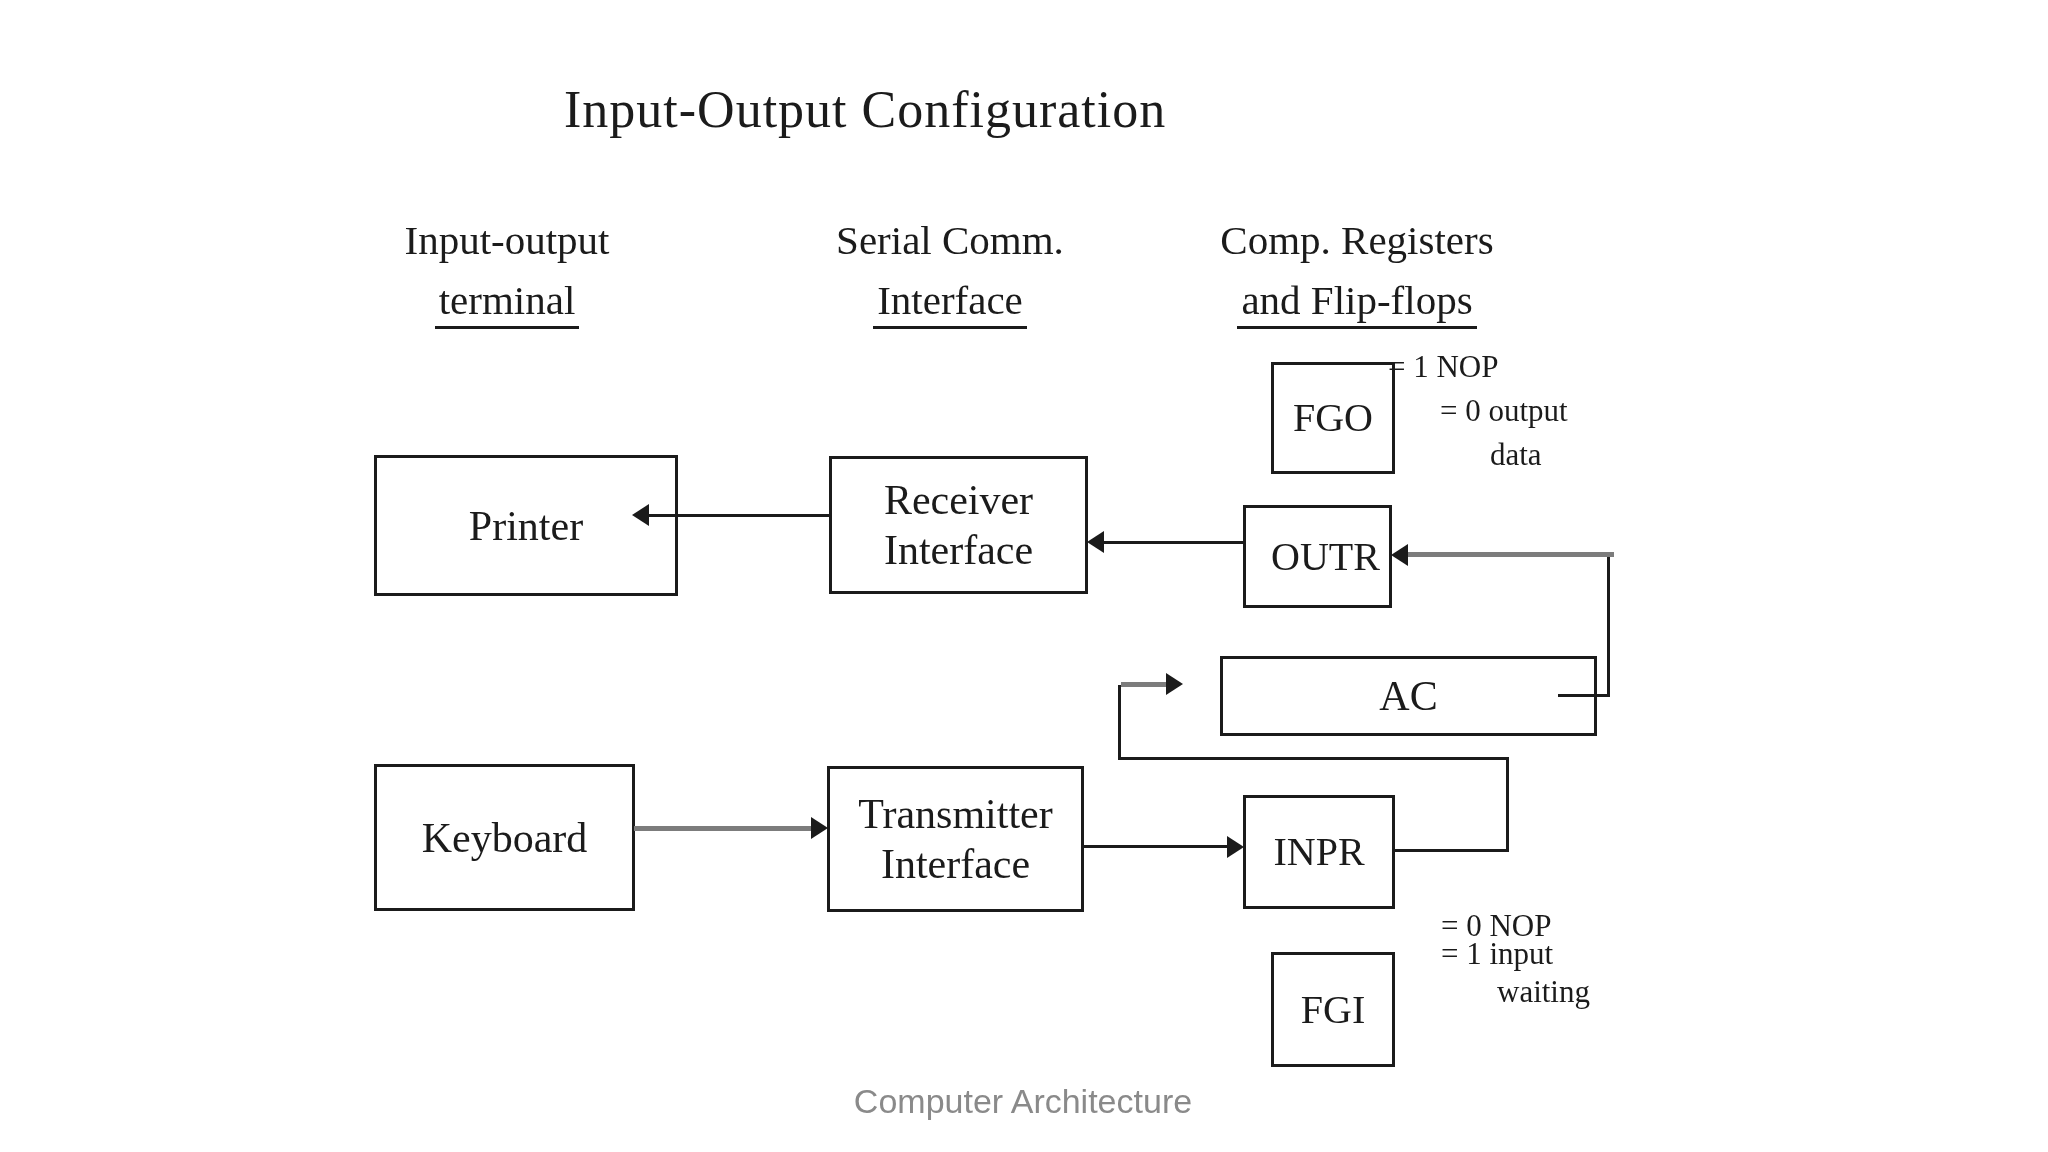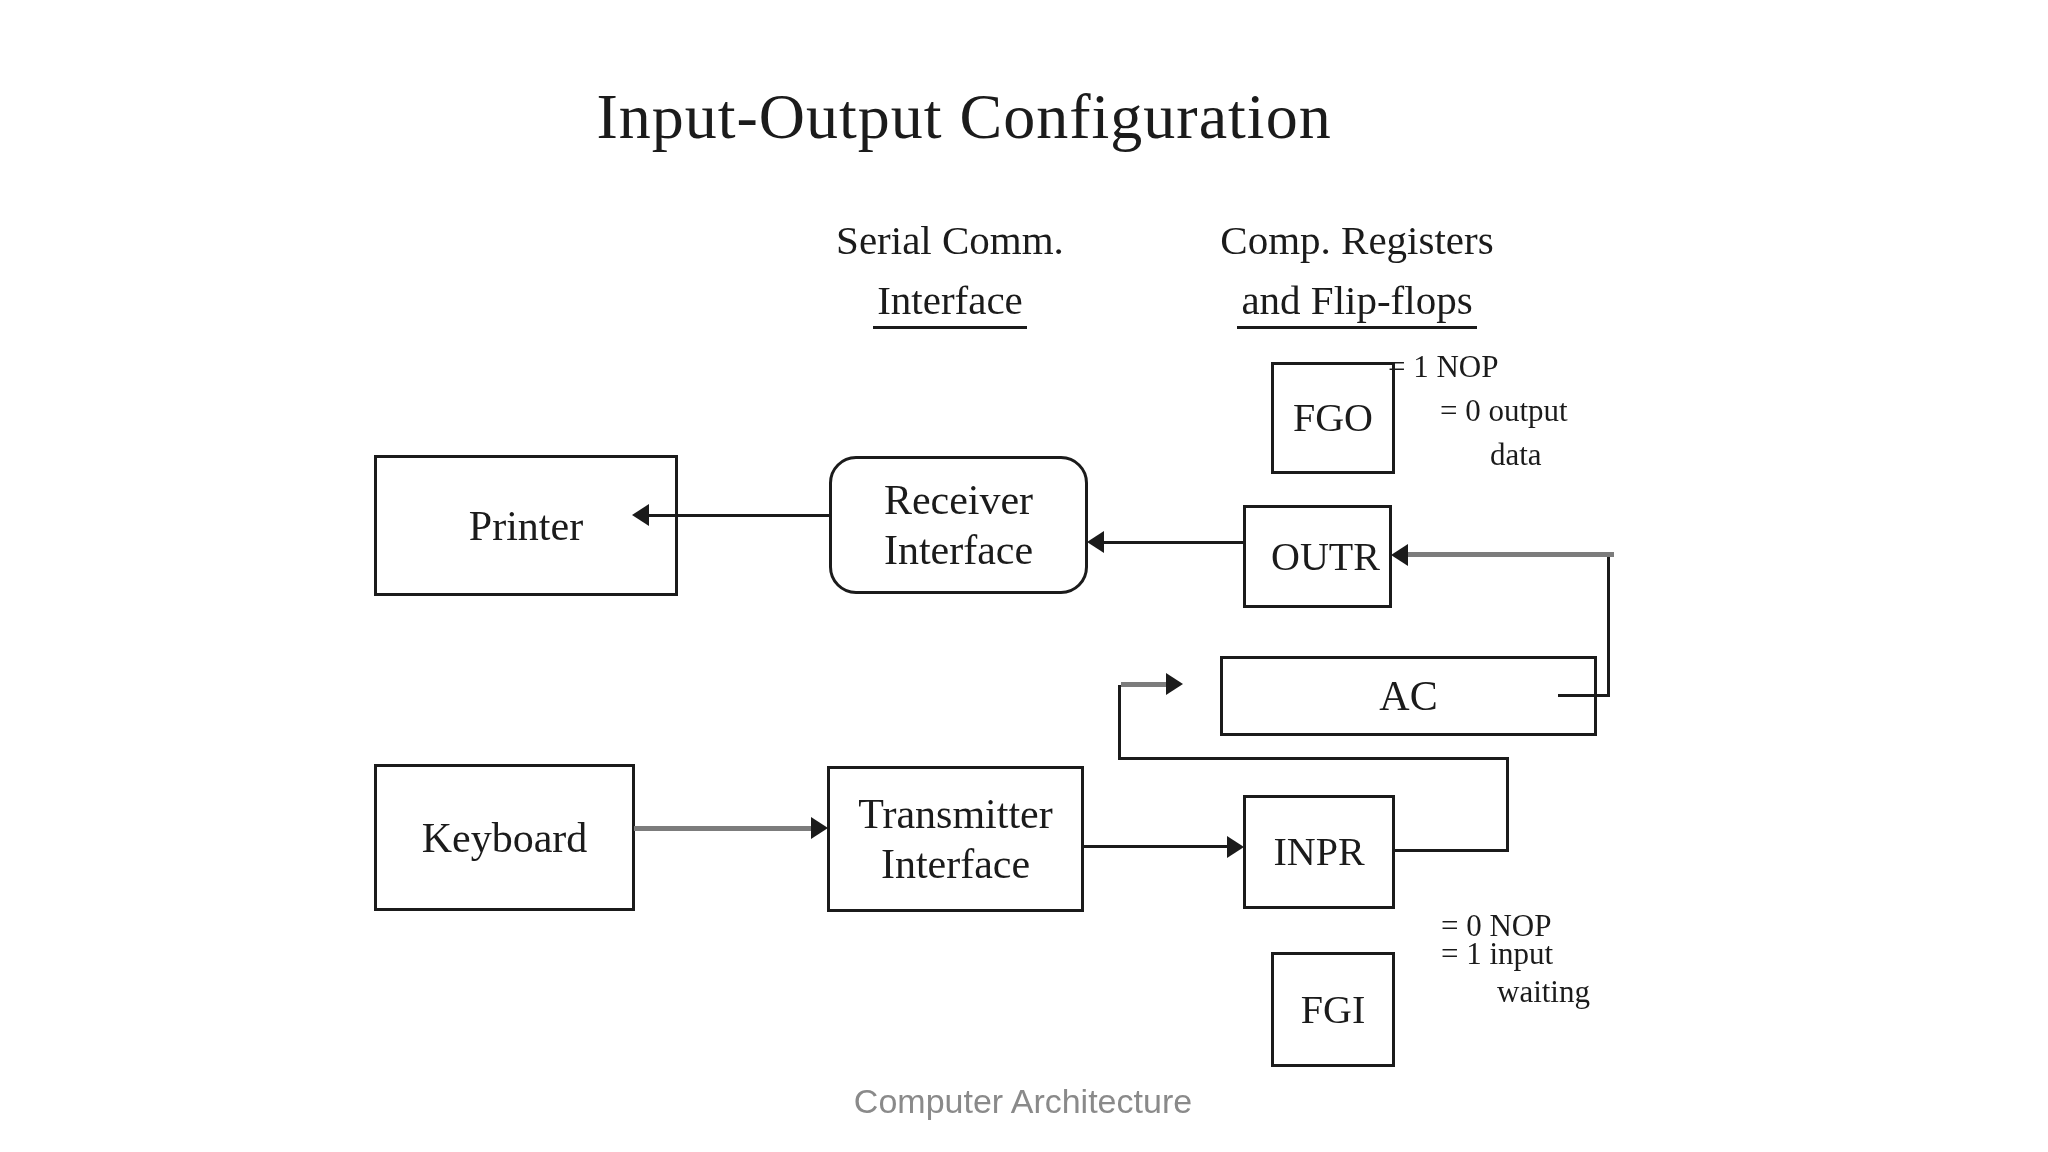--- a/index.html
+++ b/index.html
@@ -14,22 +14,21 @@
     position:relative;
     width:2048px;height:1152px;
     background:var(--background);
     font-family:"Liberation Serif","DejaVu Serif",serif;
     color:var(--text);
     overflow:hidden;
   }
   .abs{position:absolute;}
   .title{
     top:80px;left:564px;width:800px;
-    text-align:center;
-    font-size:64px;
+    font-size:52px;
     letter-spacing:1px;
     white-space:nowrap;
   }
   .col-header{
     text-align:center;
     font-size:41px;
     line-height:44px;
     white-space:nowrap;
     width:340px;
   }
@@ -79,34 +78,38 @@
     color:var(--footer-text);
   }
 </style>
 </head>
 <body>
 
 <div id="slide">
 
   <div class="abs title">Input-Output Configuration</div>
 
+  <div class="abs col-header" style="top:218px;left:337px;">
+    <div>Input-output</div>
+    <div class="l2"><span class="u">terminal</span></div>
+  </div>
   <div class="abs col-header" style="top:218px;left:780px;">
     <div>Serial Comm.</div>
     <div class="l2"><span class="u">Interface</span></div>
   </div>
   <div class="abs col-header" style="top:218px;left:1187px;">
     <div>Comp. Registers</div>
     <div class="l2"><span class="u">and Flip-flops</span></div>
   </div>
 
   <div class="abs box" style="left:374px;top:455px;width:304px;height:141px;">
     <span>Printer</span>
   </div>
 
-  <div class="abs box" style="left:829px;top:456px;width:259px;height:138px;border-radius:27px;">
+  <div class="abs box" style="left:829px;top:456px;width:259px;height:138px;">
     <span>Receiver</span>
     <span>Interface</span>
   </div>
 
   <div class="abs box" style="left:374px;top:764px;width:261px;height:147px;">
     <span>Keyboard</span>
   </div>
 
   <div class="abs box" style="left:827px;top:766px;width:257px;height:146px;">
     <span>Transmitter</span>

